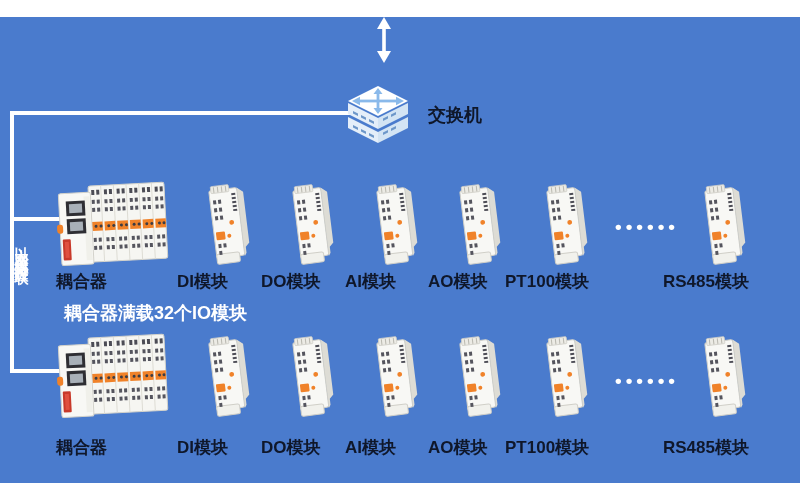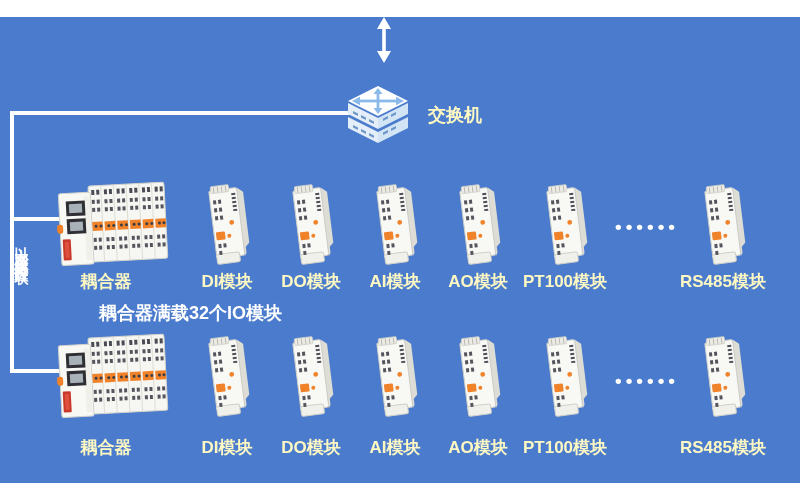--- a/index.html
+++ b/index.html
@@ -7,27 +7,27 @@
     position:relative;width:800px;height:500px;overflow:hidden;
     background:#4a7bcd;
     font-family:"Liberation Sans","DejaVu Sans",sans-serif;
   }
   .strip{position:absolute;left:0;width:800px;background:#ffffff;}
   #strip-top{top:0;height:17px;}
   #strip-bottom{top:483px;height:17px;}
   .line{position:absolute;background:#ffffff;z-index:1;}
   .device{position:absolute;z-index:2;}
   .lbl{
-    position:absolute;color:#fef9c3;font-weight:bold;font-size:17px;
-    text-align:center;z-index:3;white-space:nowrap;
+    position:absolute;color:#0f172a;font-weight:bold;font-size:17px;
+    text-align:left;z-index:3;white-space:nowrap;
   }
   #switch-label{font-size:18px;}
   #caption{
     position:absolute;left:64px;top:301px;color:#ffffff;font-weight:bold;
-    font-size:18px;z-index:3;white-space:nowrap;margin-left:35px;
+    font-size:18px;z-index:3;white-space:nowrap;
   }
   .dots{
     position:absolute;color:#ffffff;font-size:19px;font-weight:bold;
     letter-spacing:4px;z-index:3;text-align:center;width:70px;
   }
   #bus-label{
     position:absolute;left:13px;top:236px;color:#ffffff;font-size:14px;
     font-weight:bold;writing-mode:vertical-rl;text-orientation:upright;
     letter-spacing:3px;z-index:3;line-height:18px;
   }

